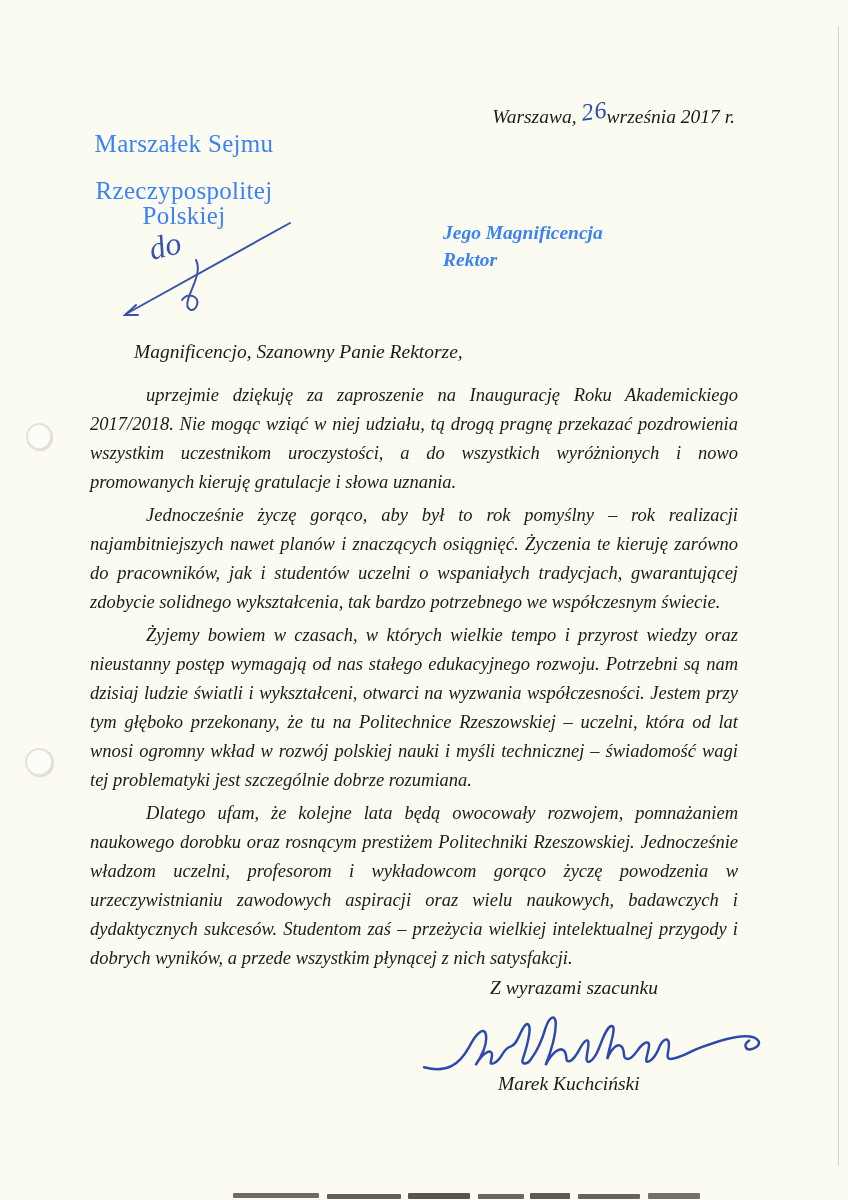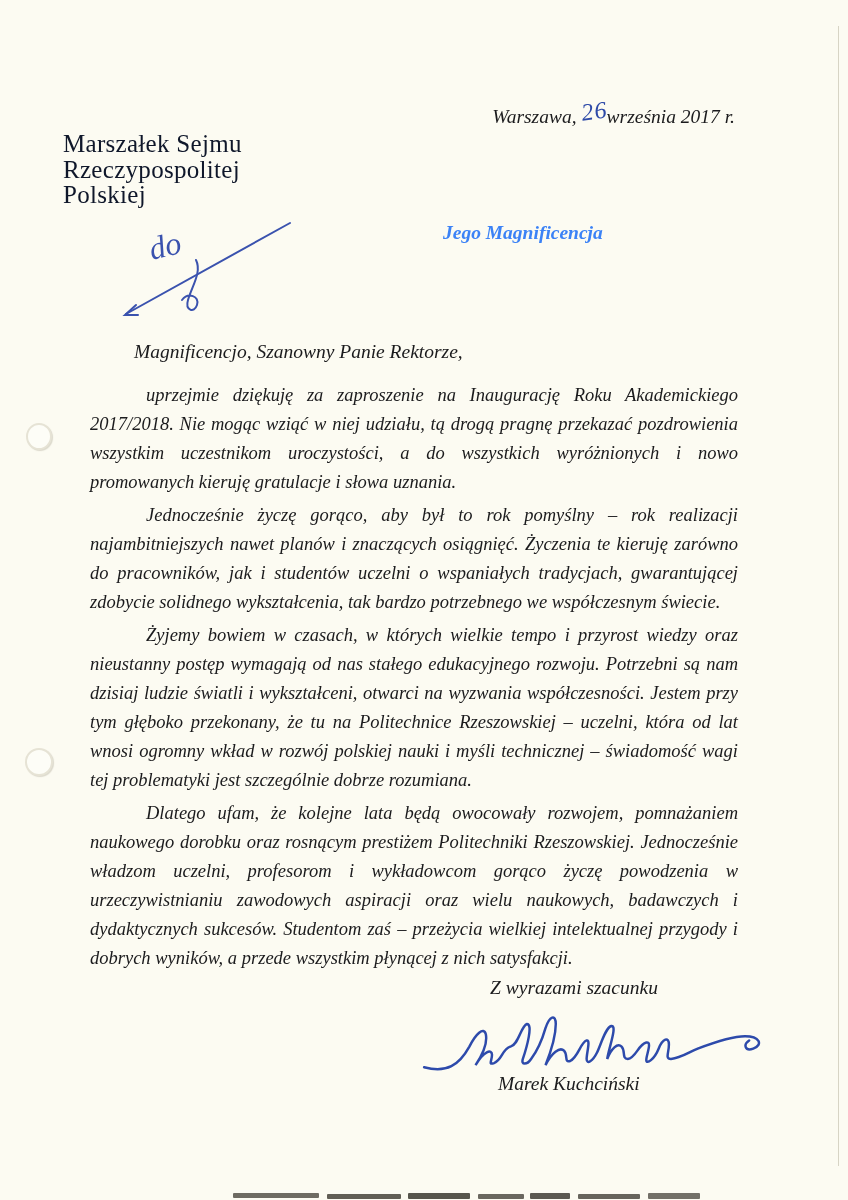--- a/index.html
+++ b/index.html
@@ -22,25 +22,25 @@
     color:#2e4aa8;
     font-size:24px;
     font-style:italic;
     transform:rotate(-8deg) translateY(-4px);
     margin:0 -1px 0 5px;
     letter-spacing:1px;
   }
   
   .letterhead{
     position:absolute;left:63px;top:131px;width:242px;
-    text-align:left;
-    font-size:25px;line-height:1.0;color:#0f172a;
+    text-align:center;
+    font-size:25px;line-height:1.0;color:#3b82f6;
     letter-spacing:.3px;
   }
-  .letterhead .lh2{margin-top:1px;}
+  .letterhead .lh2{margin-top:22px;}
   
   .annotation{position:absolute;left:112px;top:218px;width:190px;height:112px;}
   
   .addressee{
     position:absolute;left:443px;top:220px;
     font-style:italic;font-weight:bold;font-size:19.5px;line-height:26.5px;
     color:#3b82f6;
   }
   
   .salutation{
@@ -104,20 +104,21 @@
     <g stroke="#3a52ae" fill="none" stroke-width="2" stroke-linecap="round">
       <path d="M178 5 L14 96"></path>
       <path d="M24 87 L13 97 L26 97"></path>
       <path d="M84 42 C 90 54 80 68 76 82 C 73 92 82 96 85 87 C 88 78 76 74 70 82"></path>
     </g>
     <text x="40" y="42" transform="rotate(-14 40 42)" font-size="32" font-style="italic" font-family="Liberation Serif, serif" fill="#3a52ae">do</text>
   </svg>
 
   <div class="addressee">
     <div>Jego Magnificencja</div>
+    <div>Rektor</div>
   </div>
 
   <div class="salutation">Magnificencjo, Szanowny Panie Rektorze,</div>
 
   <div class="body-text">
     <p>uprzejmie dziękuję za zaproszenie na Inaugurację Roku Akademickiego 2017/2018. Nie mogąc wziąć w niej udziału, tą drogą pragnę przekazać pozdrowienia wszystkim uczestnikom uroczystości, a do wszystkich wyróżnionych i nowo promowanych kieruję gratulacje i słowa uznania.</p>
     <p>Jednocześnie życzę gorąco, aby był to rok pomyślny – rok realizacji najambitniejszych nawet planów i znaczących osiągnięć. Życzenia te kieruję zarówno do pracowników, jak i studentów uczelni o wspaniałych tradycjach, gwarantującej zdobycie solidnego wykształcenia, tak bardzo potrzebnego we współczesnym świecie.</p>
     <p>Żyjemy bowiem w czasach, w których wielkie tempo i przyrost wiedzy oraz nieustanny postęp wymagają od nas stałego edukacyjnego rozwoju. Potrzebni są nam dzisiaj ludzie światli i wykształceni, otwarci na wyzwania współczesności. Jestem przy tym głęboko przekonany, że tu na Politechnice Rzeszowskiej – uczelni, która od lat wnosi ogromny wkład w rozwój polskiej nauki i myśli technicznej – świadomość wagi tej problematyki jest szczególnie dobrze rozumiana.</p>
     <p>Dlatego ufam, że kolejne lata będą owocowały rozwojem, pomnażaniem naukowego dorobku oraz rosnącym prestiżem Politechniki Rzeszowskiej. Jednocześnie władzom uczelni, profesorom i wykładowcom gorąco życzę powodzenia w urzeczywistnianiu zawodowych aspiracji oraz wielu naukowych, badawczych i dydaktycznych sukcesów. Studentom zaś – przeżycia wielkiej intelektualnej przygody i dobrych wyników, a przede wszystkim płynącej z nich satysfakcji.</p>
   </div>

